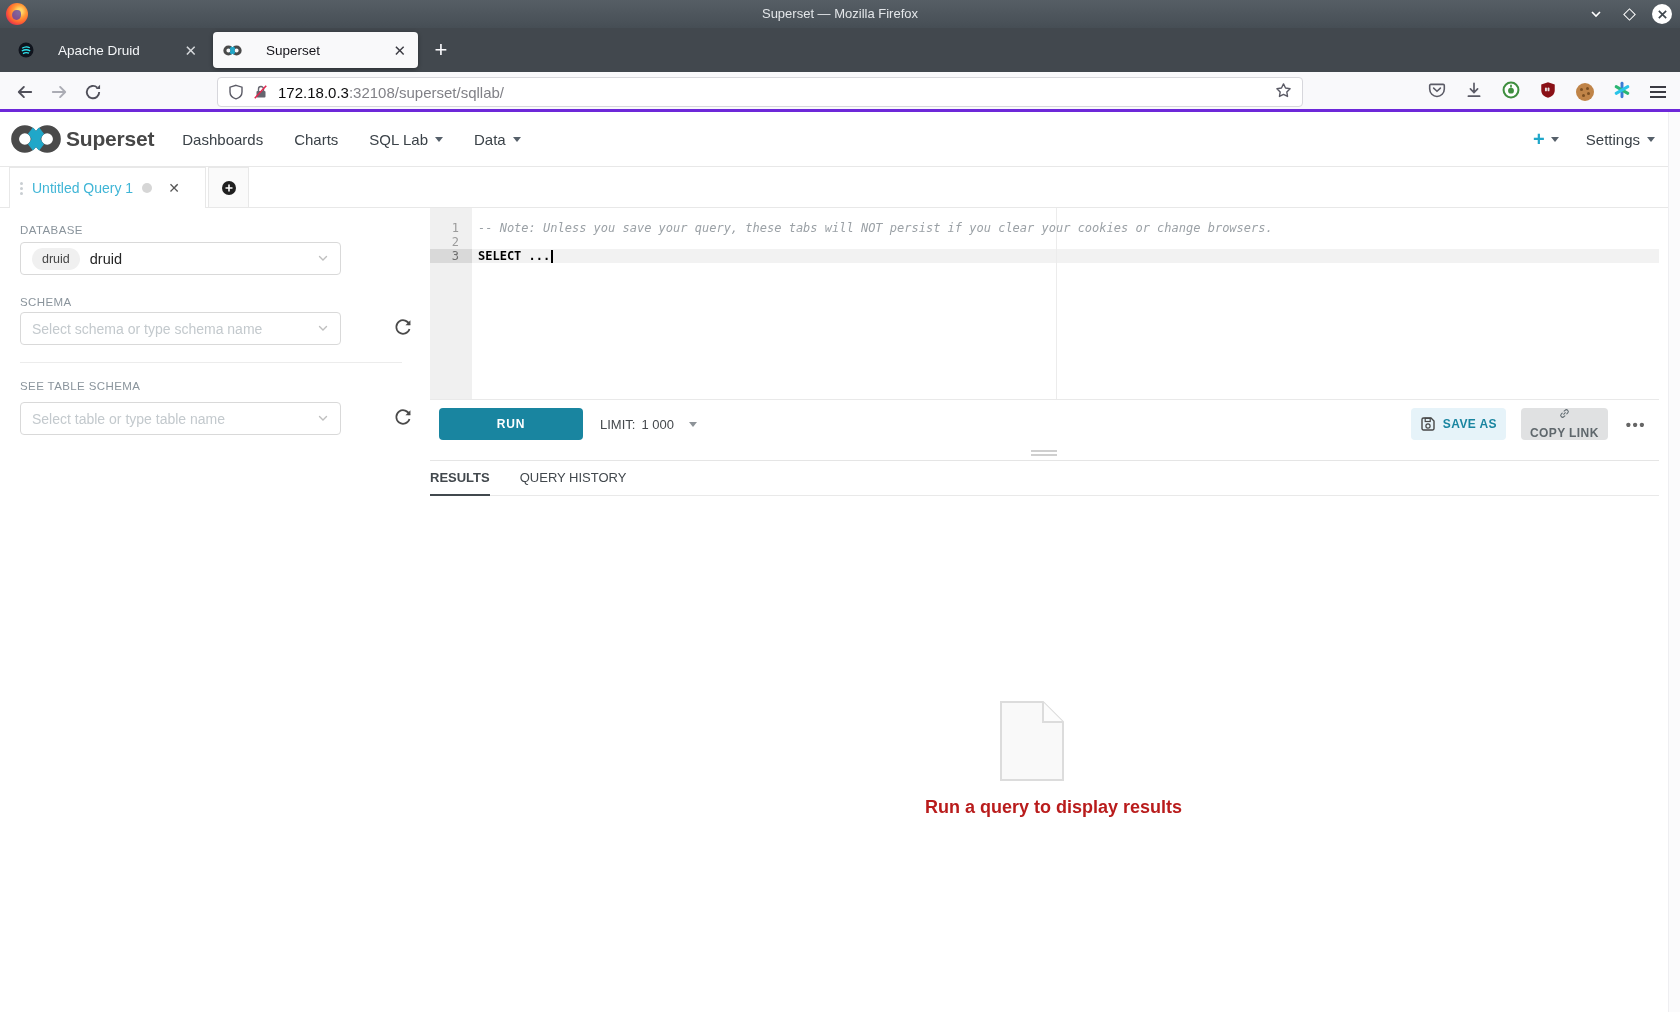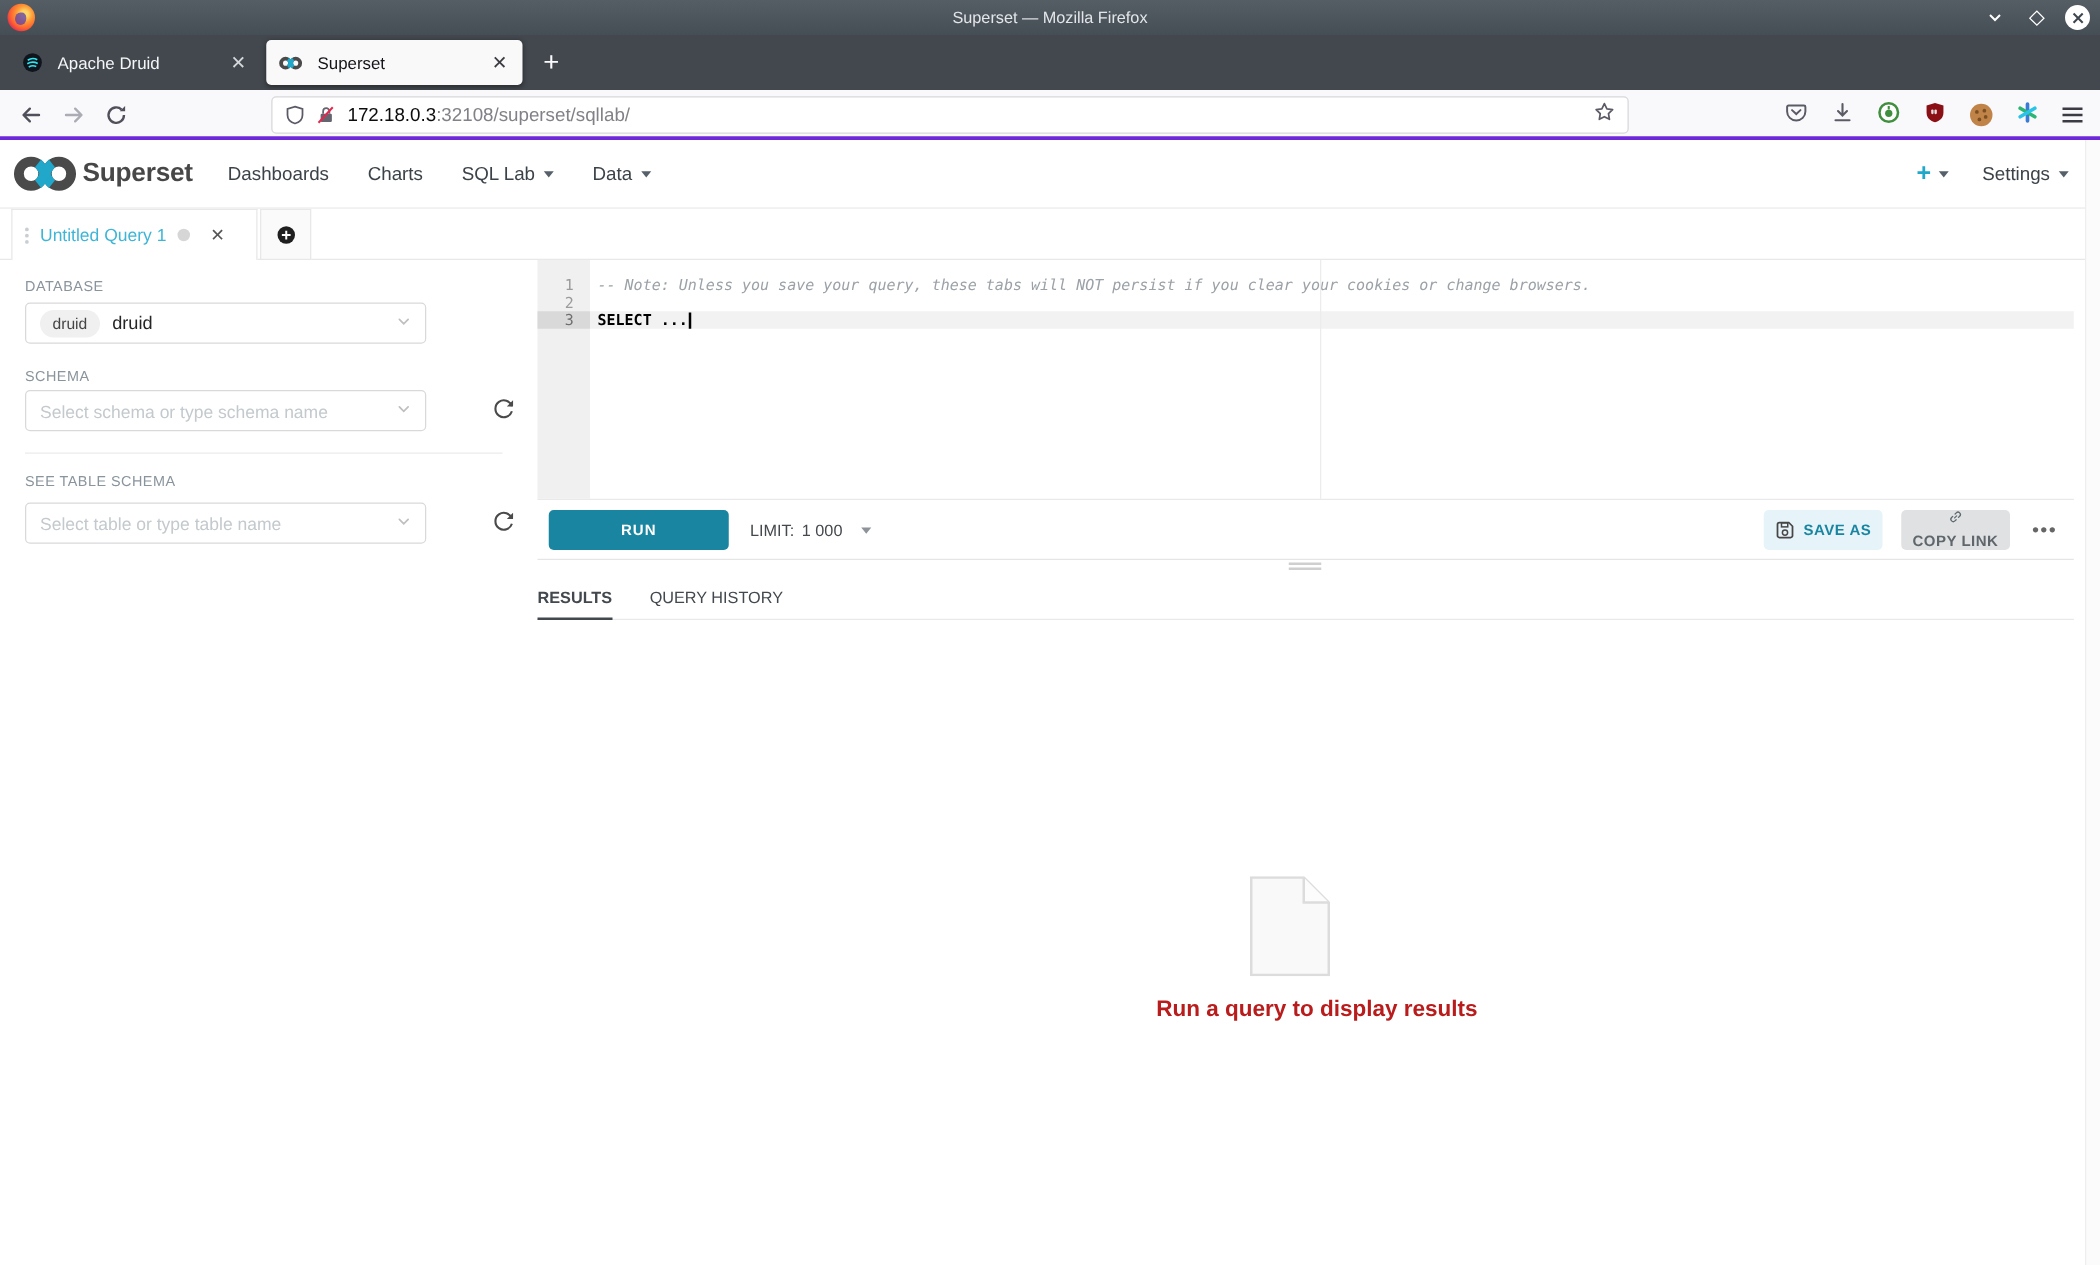--- a/index.html
+++ b/index.html
@@ -15,21 +15,21 @@
     border-radius:50% 40% 50% 50%; background:#5a3fae; opacity:.75; }
   .win-title { position:absolute; left:0; right:0; top:0; height:28px; text-align:center;
     line-height:28px; color:#e3e6e9; font-size:13px; }
   .win-controls { position:absolute; right:8px; top:0; height:28px; display:flex; align-items:center; gap:13px; }
   .wc { width:20px; height:20px; display:flex; align-items:center; justify-content:center; cursor:default; }
   .wc-diamond { width:9px; height:9px; border:1.5px solid #fff; transform:rotate(45deg); }
   .wc-close { width:20px; height:20px; border-radius:50%; background:#fff; display:flex; align-items:center; justify-content:center; }
 
   
   .tabbar { position:absolute; left:0; top:28px; width:100%; height:44px; background:#42484e; }
-  .btab { position:absolute; top:4px; height:36px; display:flex; align-items:center; padding:0 10px; gap:12px; font-size:13.5px; }
+  .btab { position:absolute; top:4px; height:36px; display:flex; align-items:center; padding:0 10px; gap:24px; font-size:13.5px; }
   .btab-inactive { left:8px; width:201px; color:#f4f6f8; }
   .btab-active { left:213px; width:205px; background:#f9f9fa; border-radius:4px; color:#15141a;
     box-shadow:0 1px 4px rgba(0,0,0,.4); }
   .btab-label { flex:1; white-space:nowrap; overflow:hidden; }
   .btab-close { font-size:15px; line-height:1; padding:2px; }
   .btab-inactive .btab-close { color:#d5d8db; }
   .btab-active .btab-close { color:#3c3c43; }
   .newtab-btn { position:absolute; left:428px; top:10px; width:26px; height:26px; color:#fbfbfe;
     font-size:22px; font-weight:300; line-height:24px; text-align:center; }
 
@@ -94,21 +94,21 @@
   .codearea { position:absolute; left:42px; top:0; right:0; bottom:0; padding-top:13px; }
   .cline { height:14px; line-height:14px; padding-left:6px; white-space:pre;
     font-family:"DejaVu Sans Mono","Liberation Mono",monospace; font-size:12px; }
   .cline.active { background:#f2f2f2; }
   .comment { color:#9ba1a6; font-style:italic; }
   .kw { color:#000; font-weight:700; }
   .cursorbar { display:inline-block; width:2px; height:13px; background:#000; vertical-align:text-bottom; margin-left:1px; }
   .printmargin { position:absolute; left:626px; top:0; bottom:0; width:1px; background:#ececec; }
 
   
-  .toolbar { position:absolute; left:430px; top:401px; width:1229px; height:47px; background:#fff; border-bottom:1px solid #e5e5e5; }
+  .toolbar { position:absolute; left:430px; top:401px; width:1229px; height:60px; background:#fff; border-bottom:1px solid #e5e5e5; }
   .runbtn { position:absolute; left:9px; top:7px; width:144px; height:32px; background:#1985a0; border:none;
     border-radius:4px; color:#fff; font-size:12px; font-weight:700; letter-spacing:.8px; font-family:inherit; }
   .limitgrp { position:absolute; left:170px; top:7px; height:32px; display:flex; align-items:center; gap:6px; }
   .limitgrp .lab, .limitgrp .val { font-size:13px; color:#45494d; }
   .limitgrp .caret { margin-left:9px; border-top-color:#8d9398; }
   .tb-right { position:absolute; right:10px; top:7px; display:flex; align-items:center; gap:15px; }
   .tbbtn { height:32px; border:none; border-radius:4px; display:flex; align-items:center; gap:7px;
     padding:0 9px; font-size:12px; font-weight:700; letter-spacing:.4px; font-family:inherit; }
   .saveas { background:#e6f3f9; color:#1985a0; }
   .copylink { background:#e0e1e2; color:#5f676c;flex-direction:column; }

